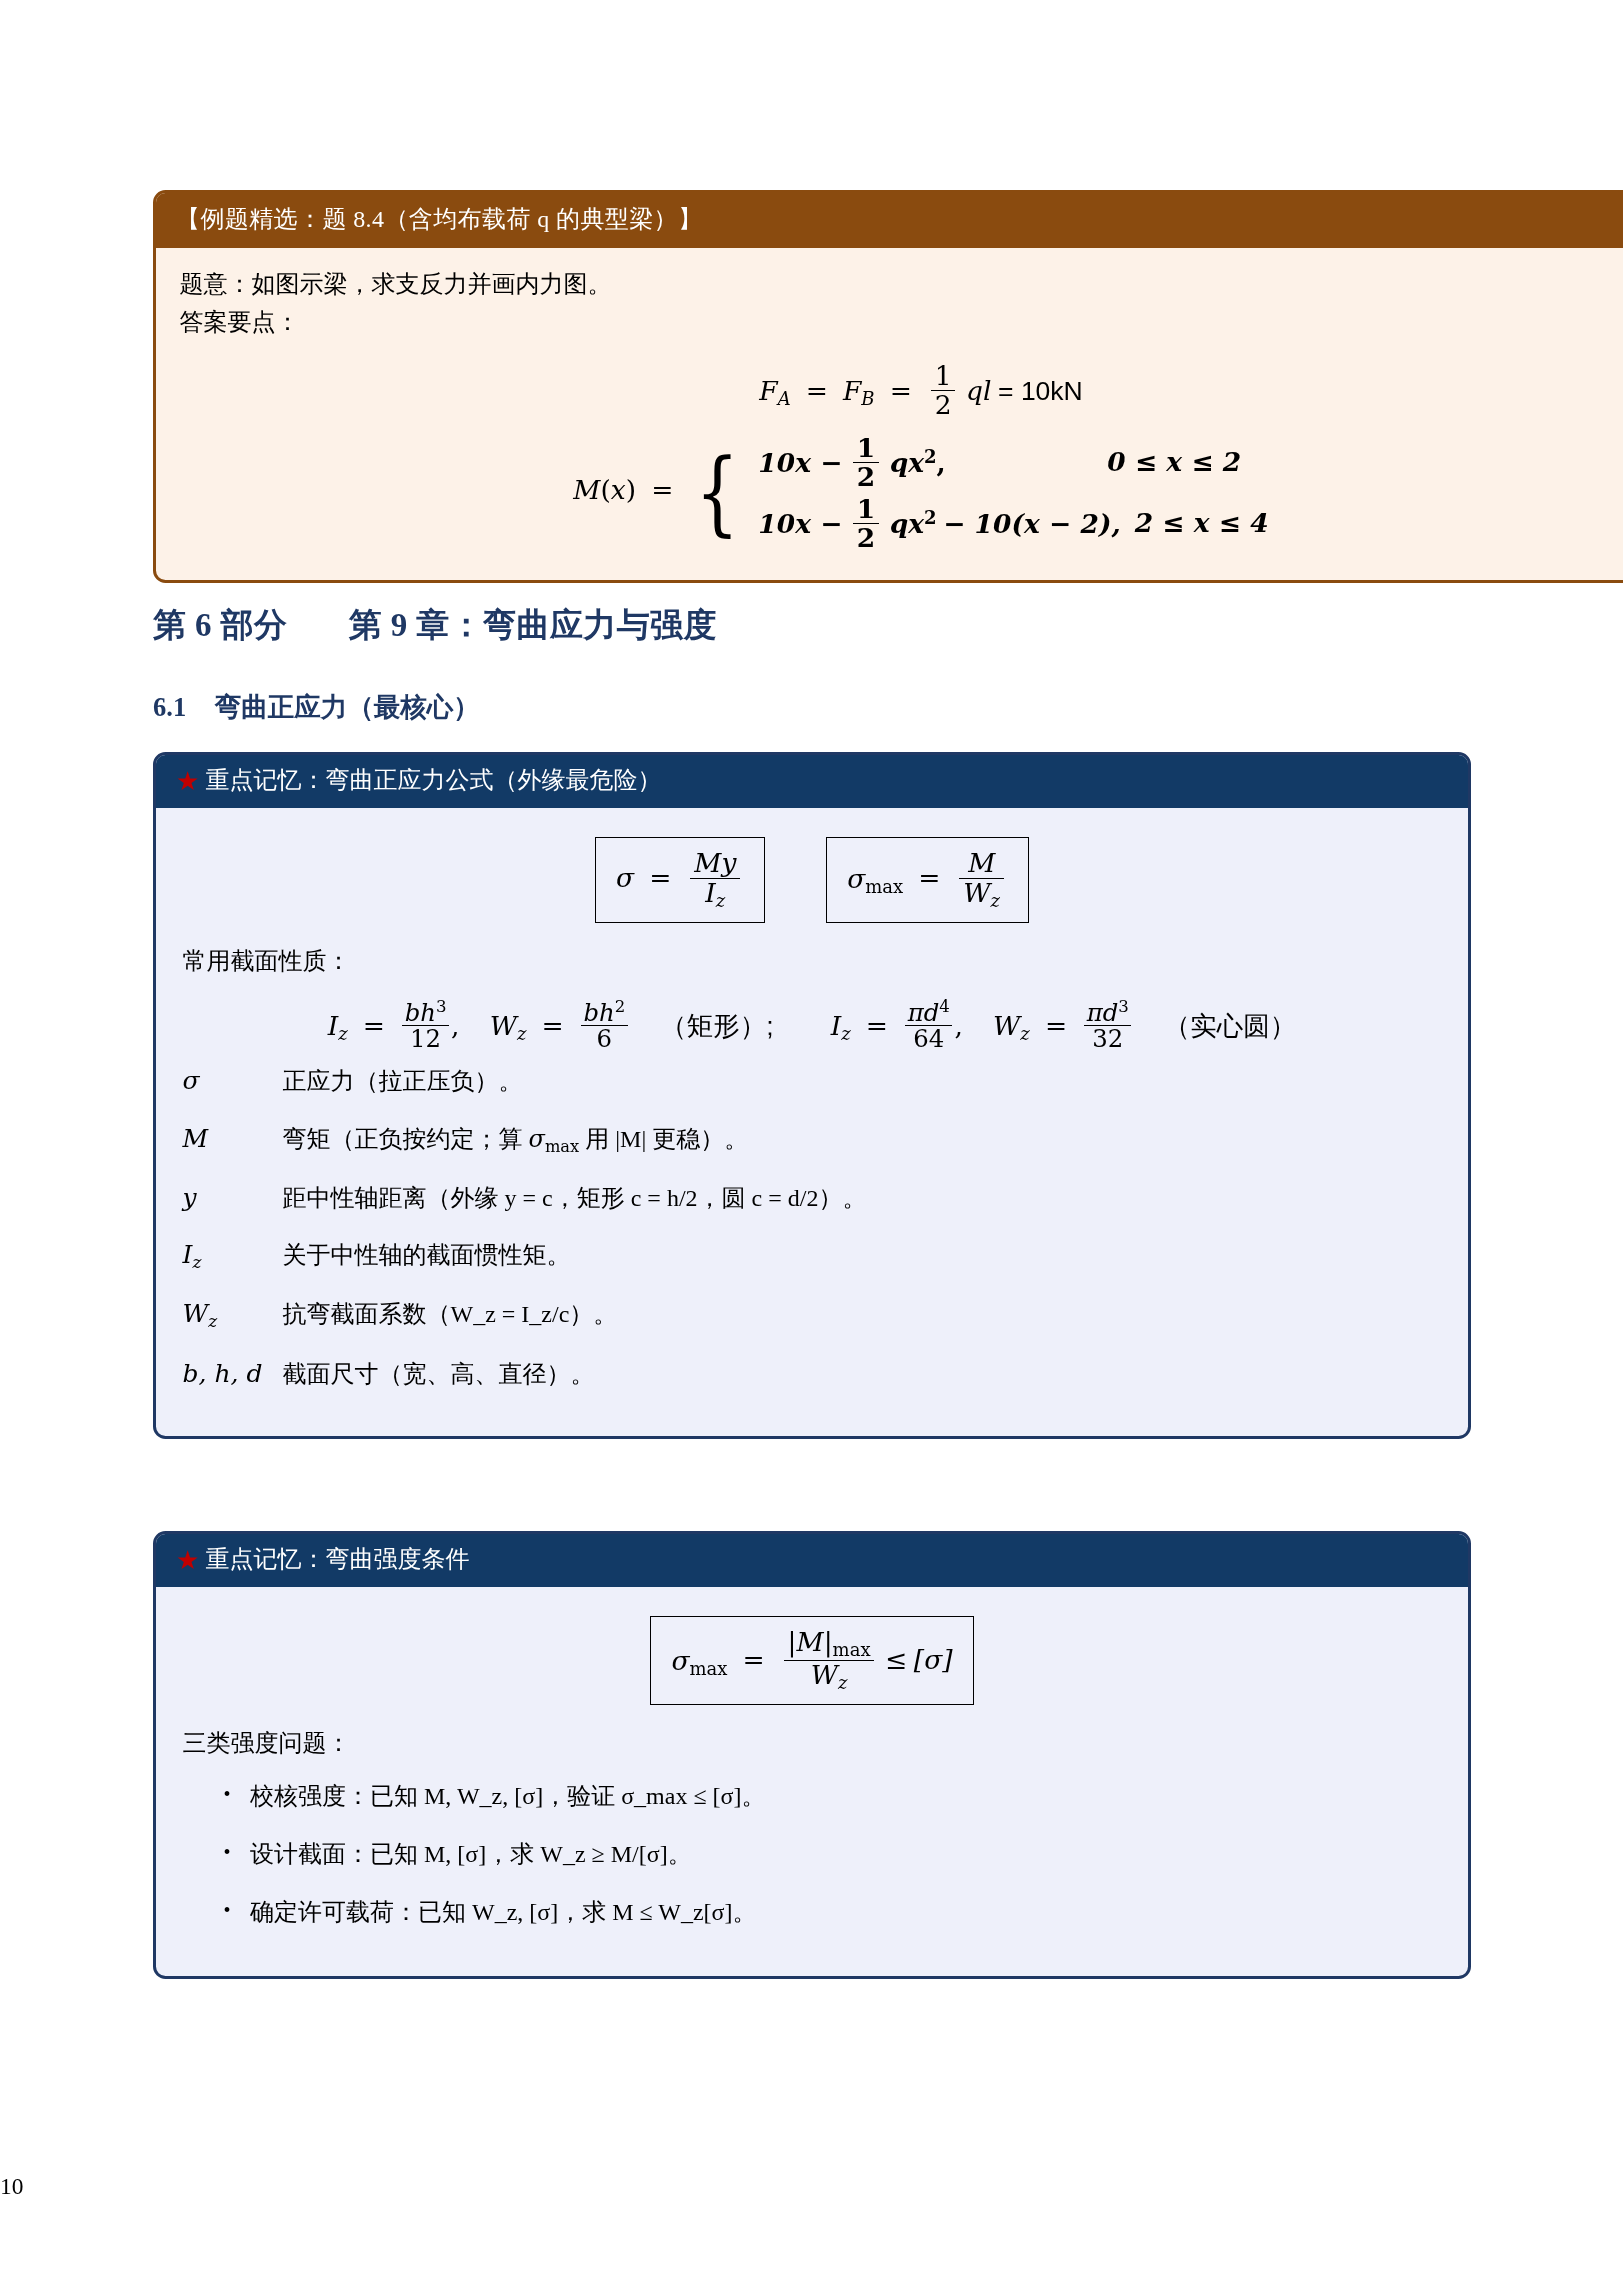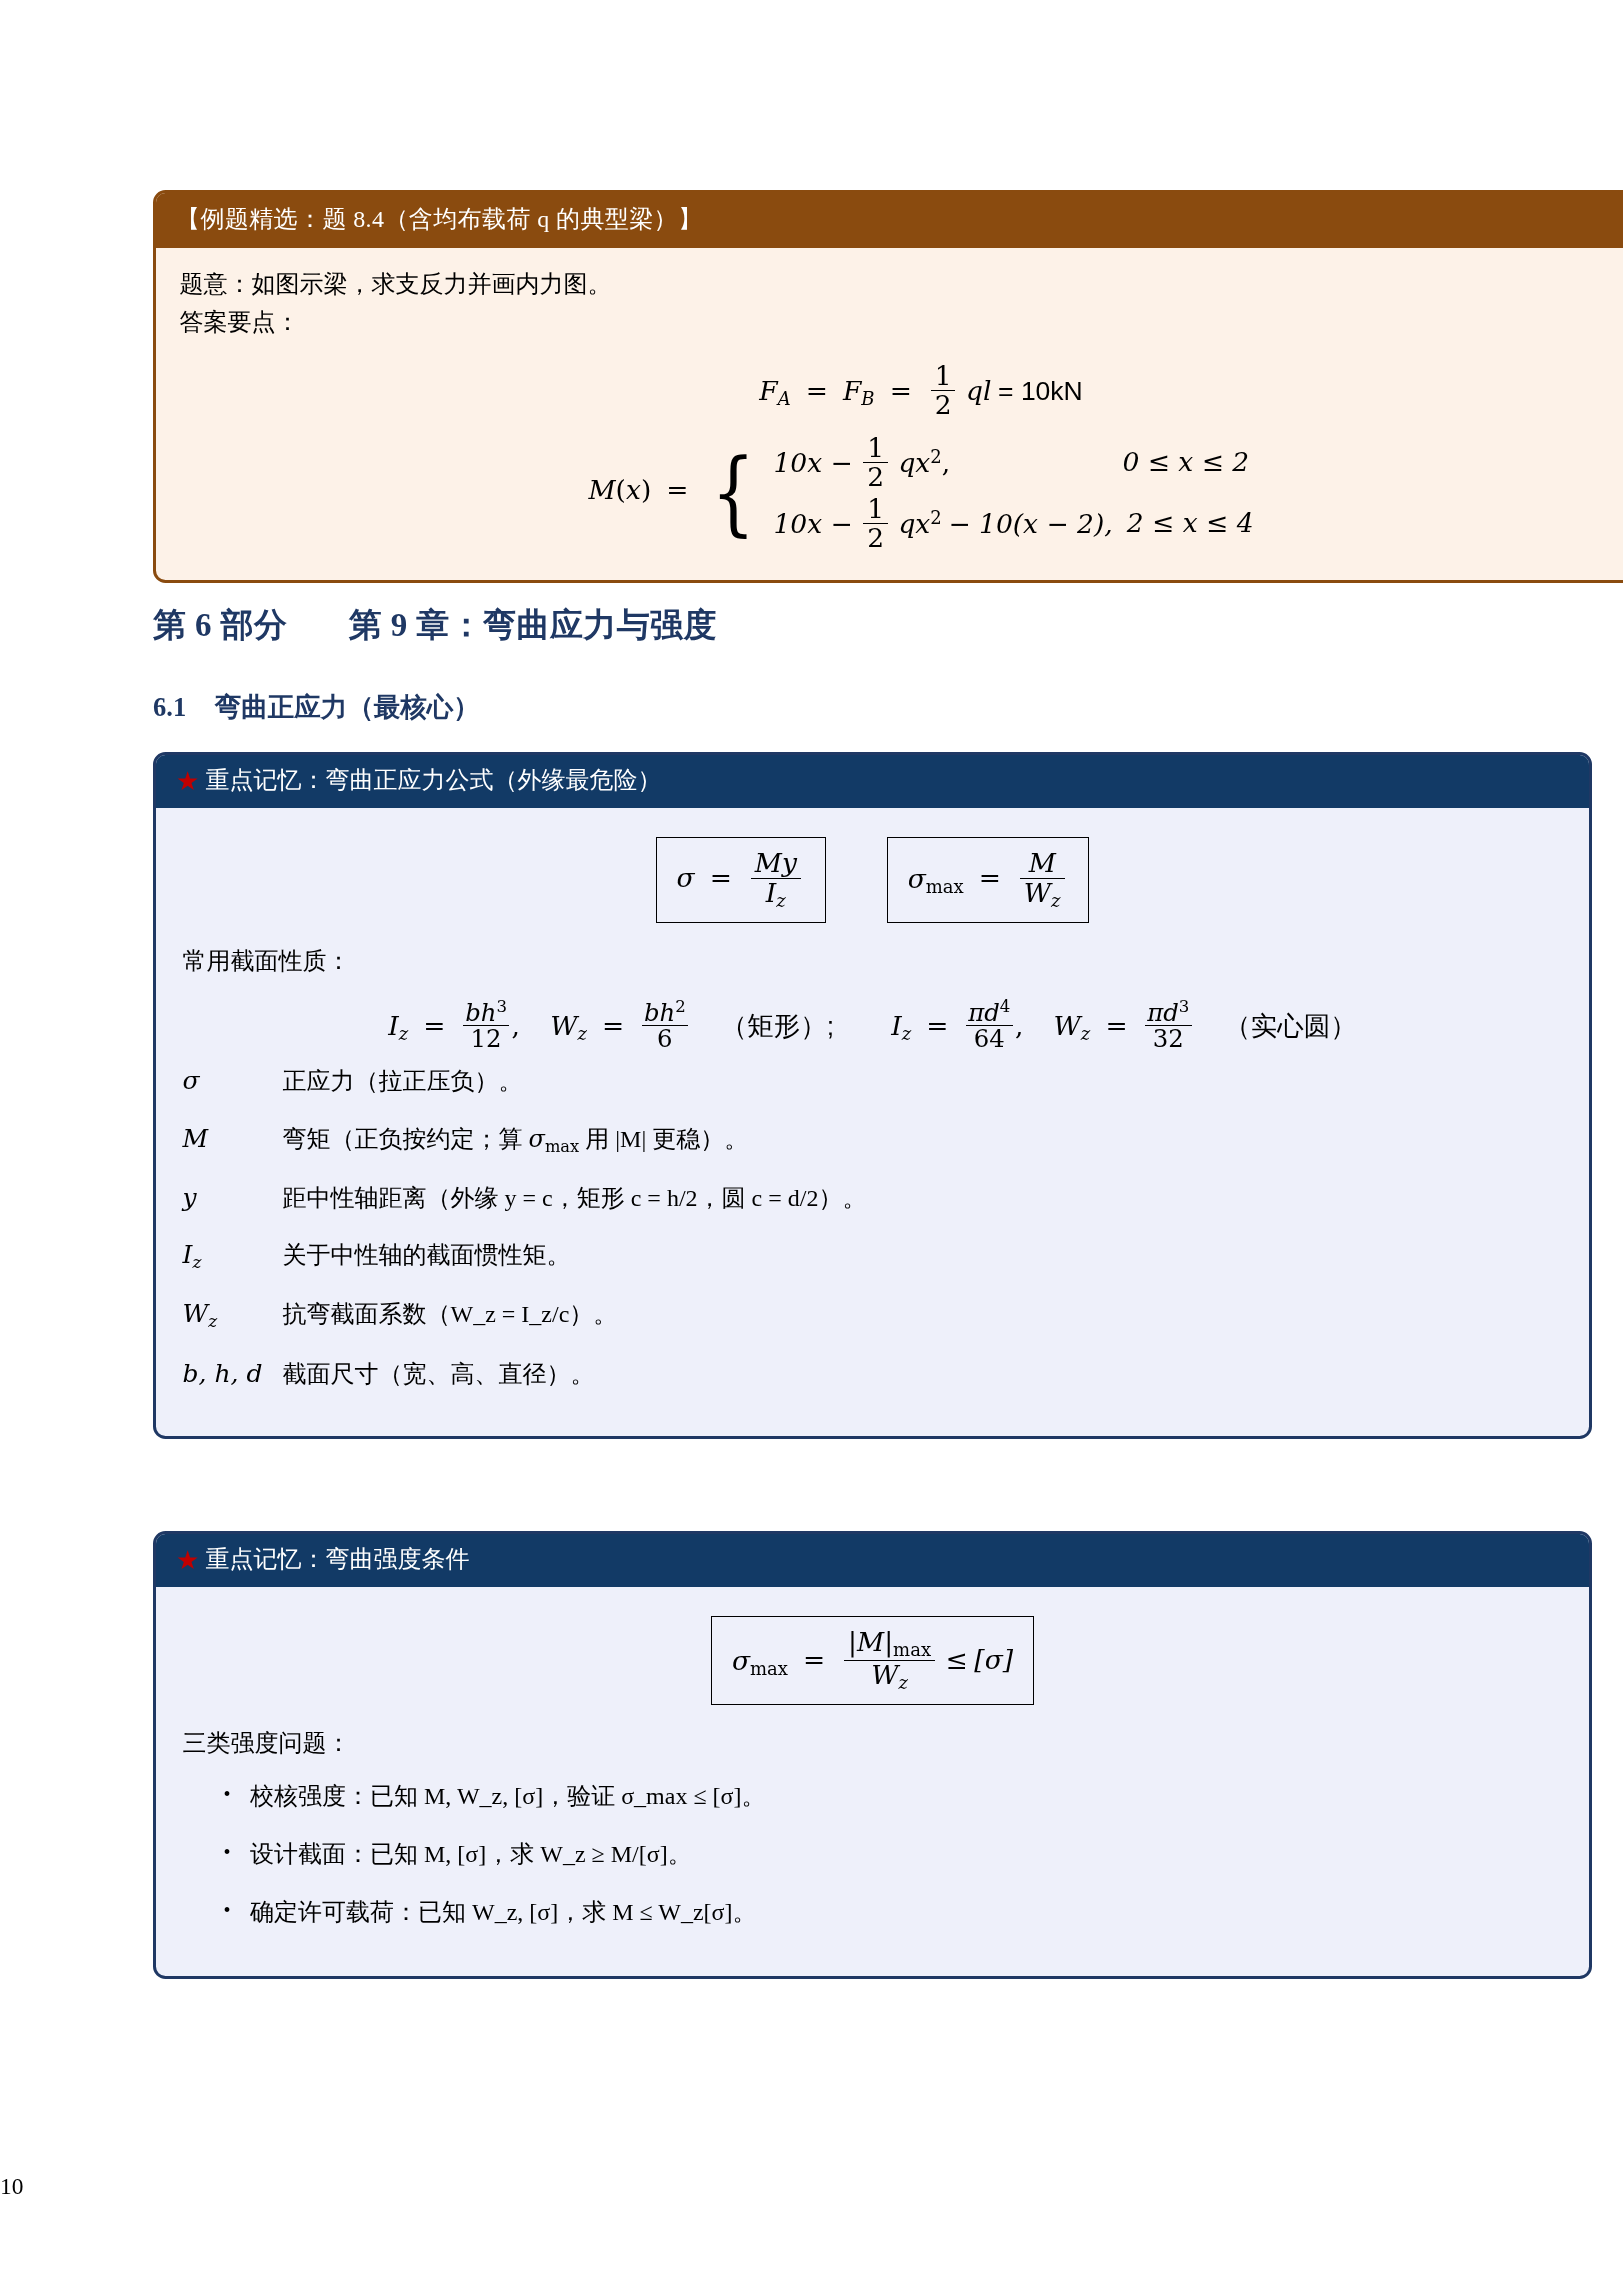--- a/index.html
+++ b/index.html
@@ -94,21 +94,21 @@
     font-family: "DejaVu Serif", serif;
     font-weight: 300;
     margin-right: 4.7px;
     transform: scaleX(0.75);
     transform-origin: center;
   }
   .cases {
     display: inline-block;
     vertical-align: middle;
   }
-  .caserow { display: flex; align-items: center; height: 61px; }
+  .caserow { display: flex; align-items: center; height: 61px; font-weight: bold; }
   .caseexpr { min-width: 335px; }
   .casecond { padding-left: 14px; }
 
   
   .h-part {
     position: absolute;
     left: 153px;
     top: 603px;
     font-size: 33px;
     font-weight: bold;
@@ -122,21 +122,21 @@
     font-size: 26.5px;
     font-weight: bold;
     color: #1F3864;
   }
   .h-sub .secnum { margin-right: 22px; }
 
   
   .bluebox {
     position: absolute;
     left: 153px;
-    width: 1439px;
+    width: 1318px;
     border: 3.1px solid #1F3864;
     border-radius: 12.5px;
     background: #EEF0FA;
     box-sizing: border-box;
     overflow: hidden;
   }
   .bluebox .khead {
     background: #123A66;
     color: #ffffff;
     font-size: 24px;

